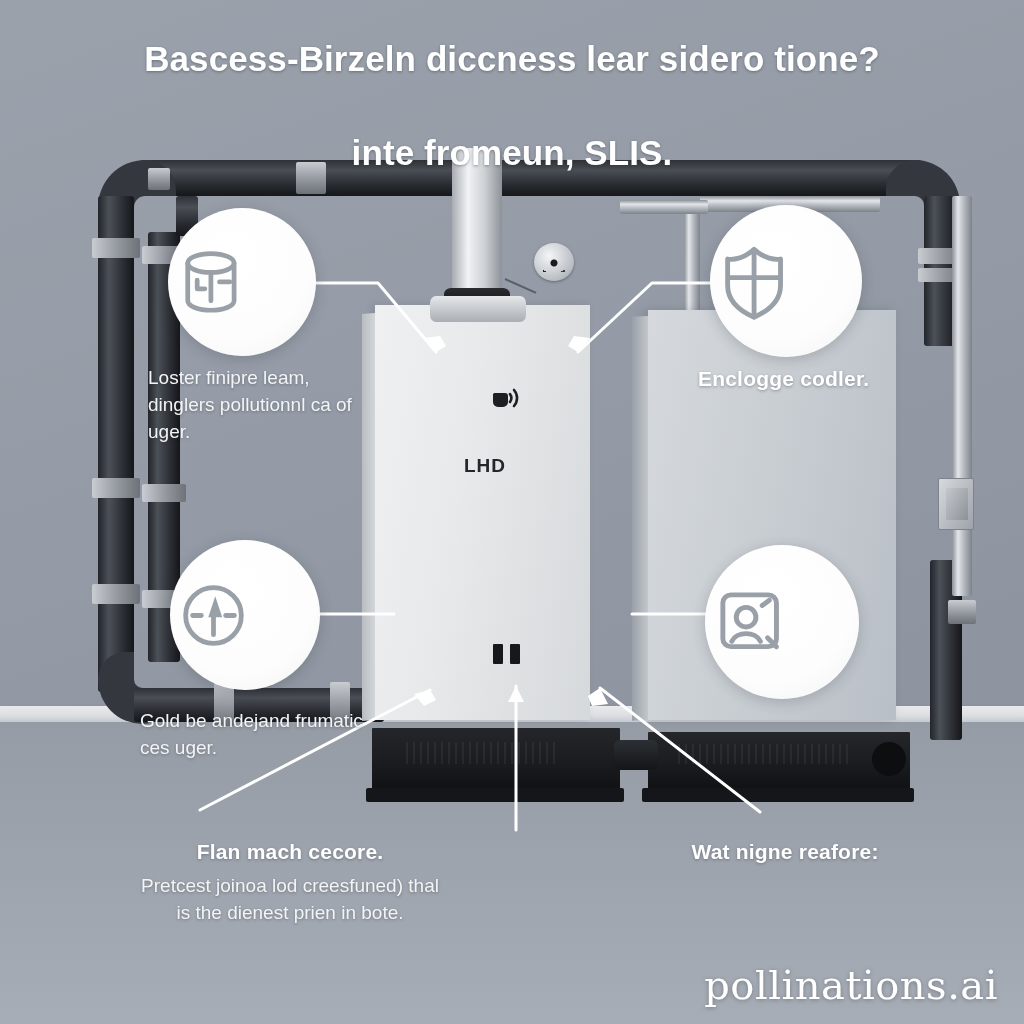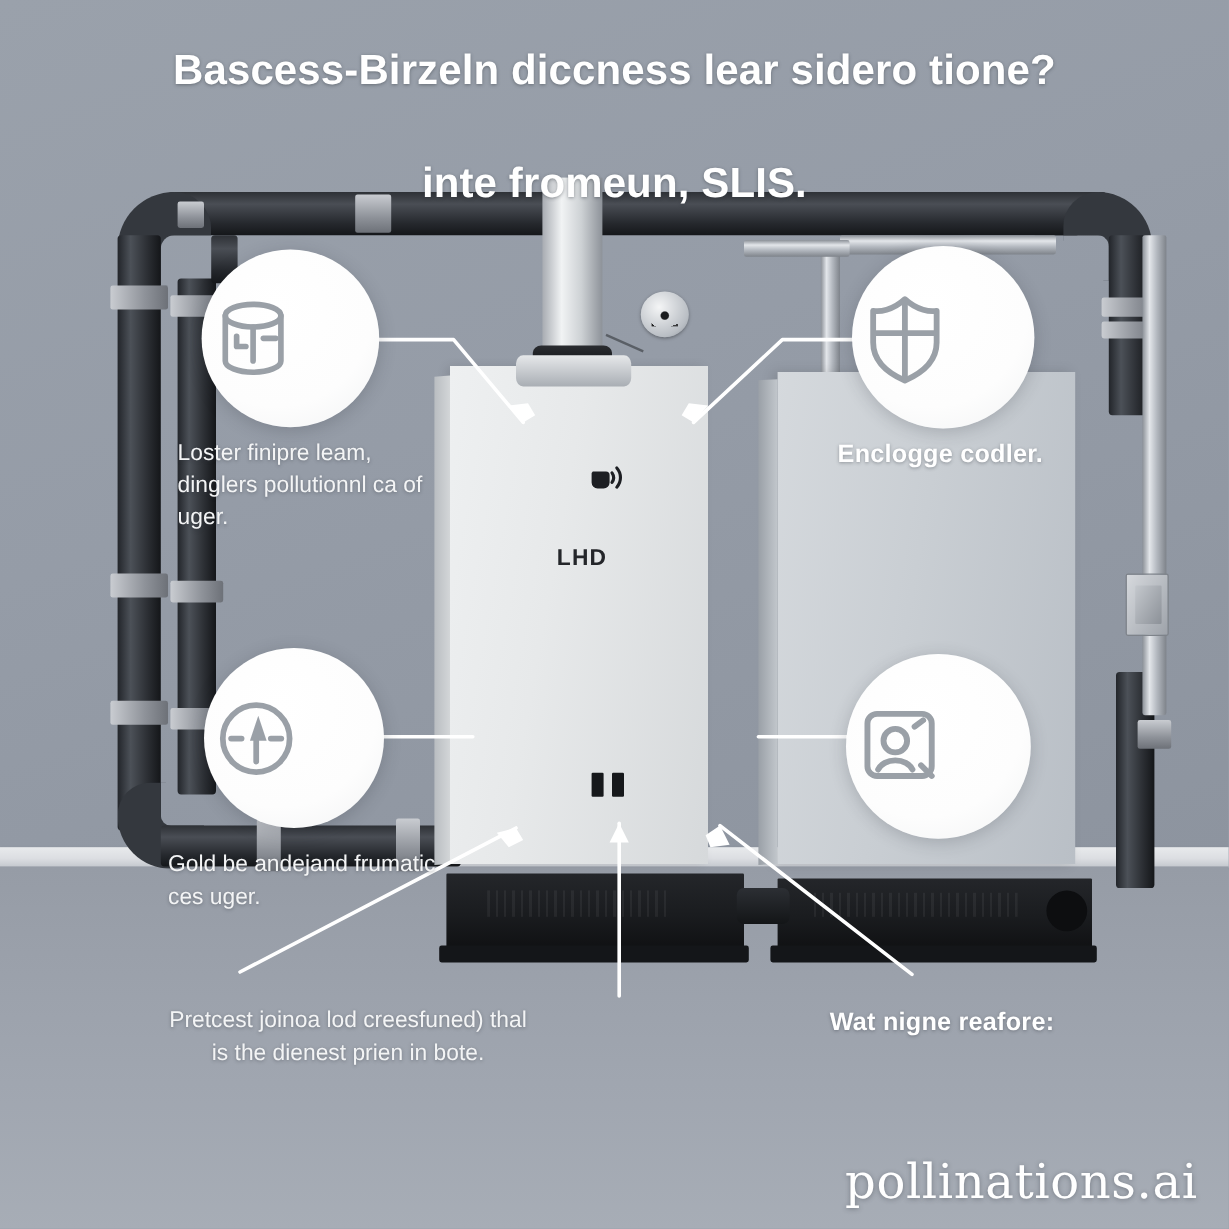--- a/index.html
+++ b/index.html
@@ -319,20 +319,21 @@
 
 <div class="note note-tr">
   <div class="t">Enclogge codler.</div>
 </div>
 
 <div class="note note-ml">
   <div class="b">Gold be andejand frumatic ces uger.</div>
 </div>
 
 <div class="note note-bl">
+  <div class="t">Flan mach cecore.</div>
   <div class="b">Pretcest joinoa lod creesfuned) thal is the dienest prien in bote.</div>
 </div>
 
 <div class="note note-br">
   <div class="t">Wat nigne reafore:</div>
 </div>
 
 <div class="watermark">pollinations.ai</div>
 
 </body></html>

